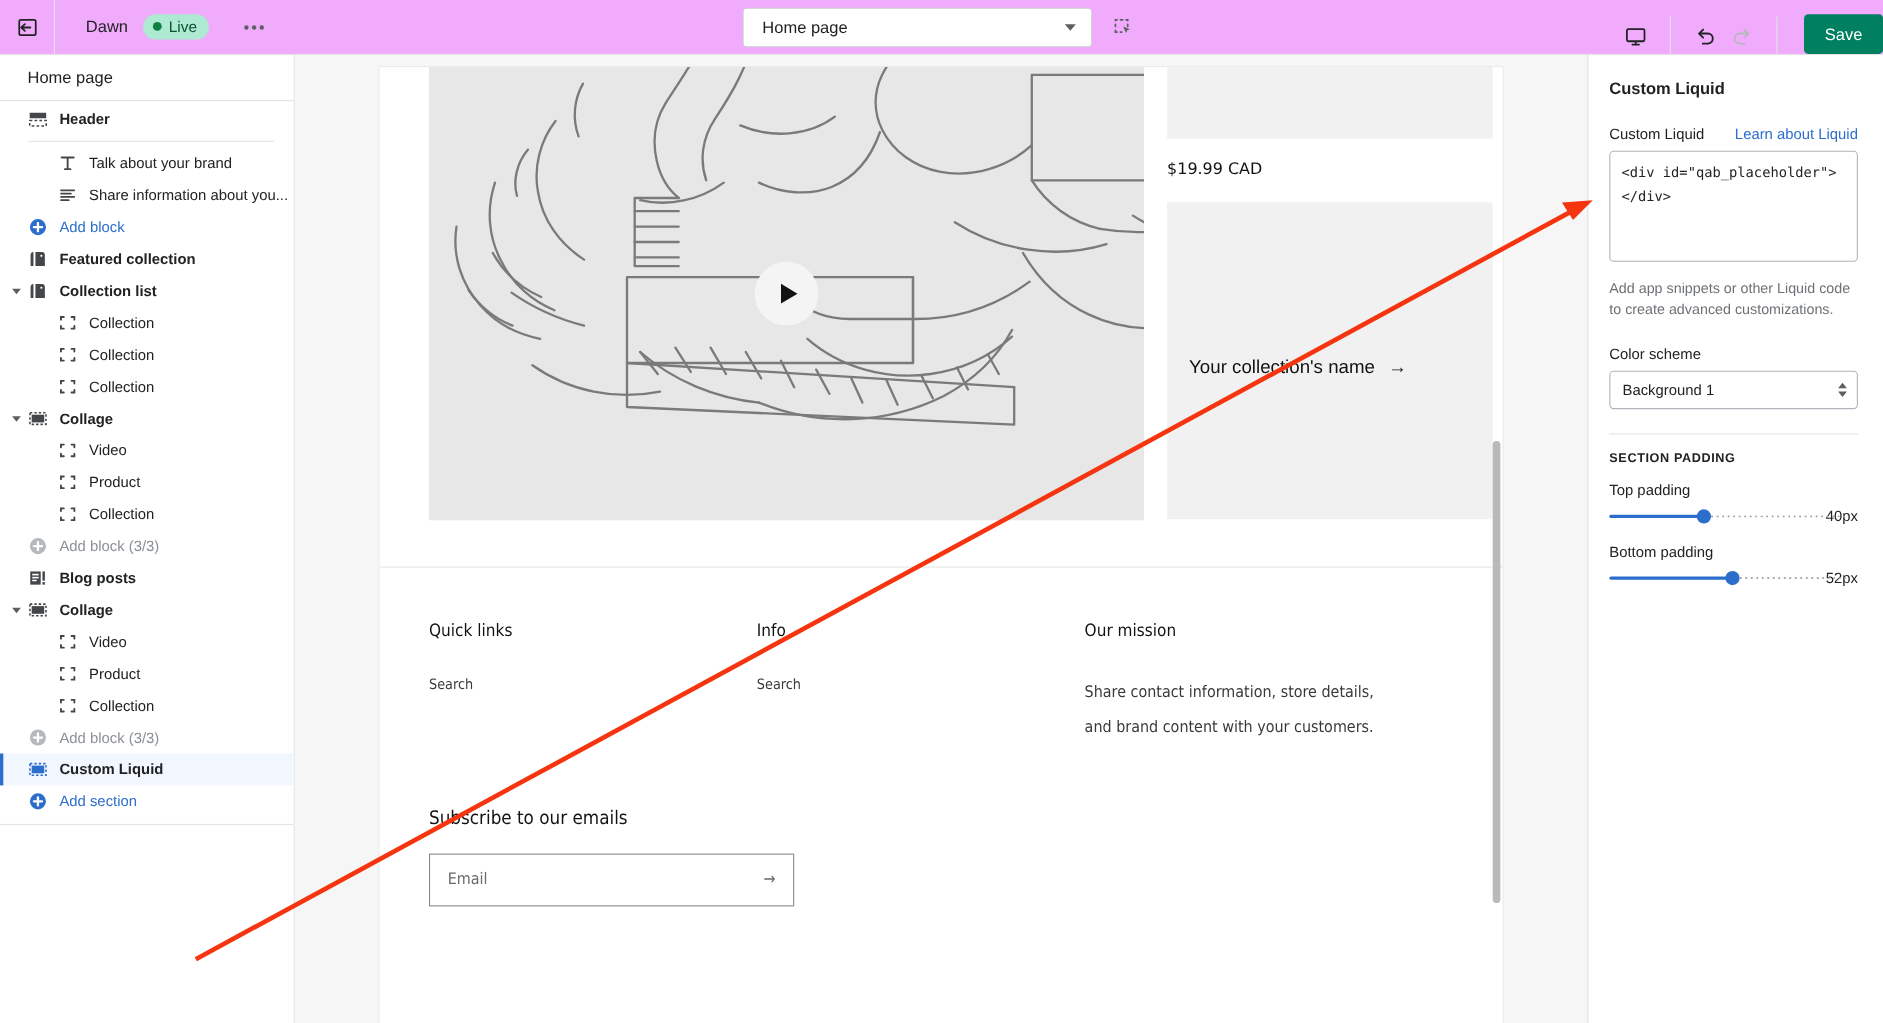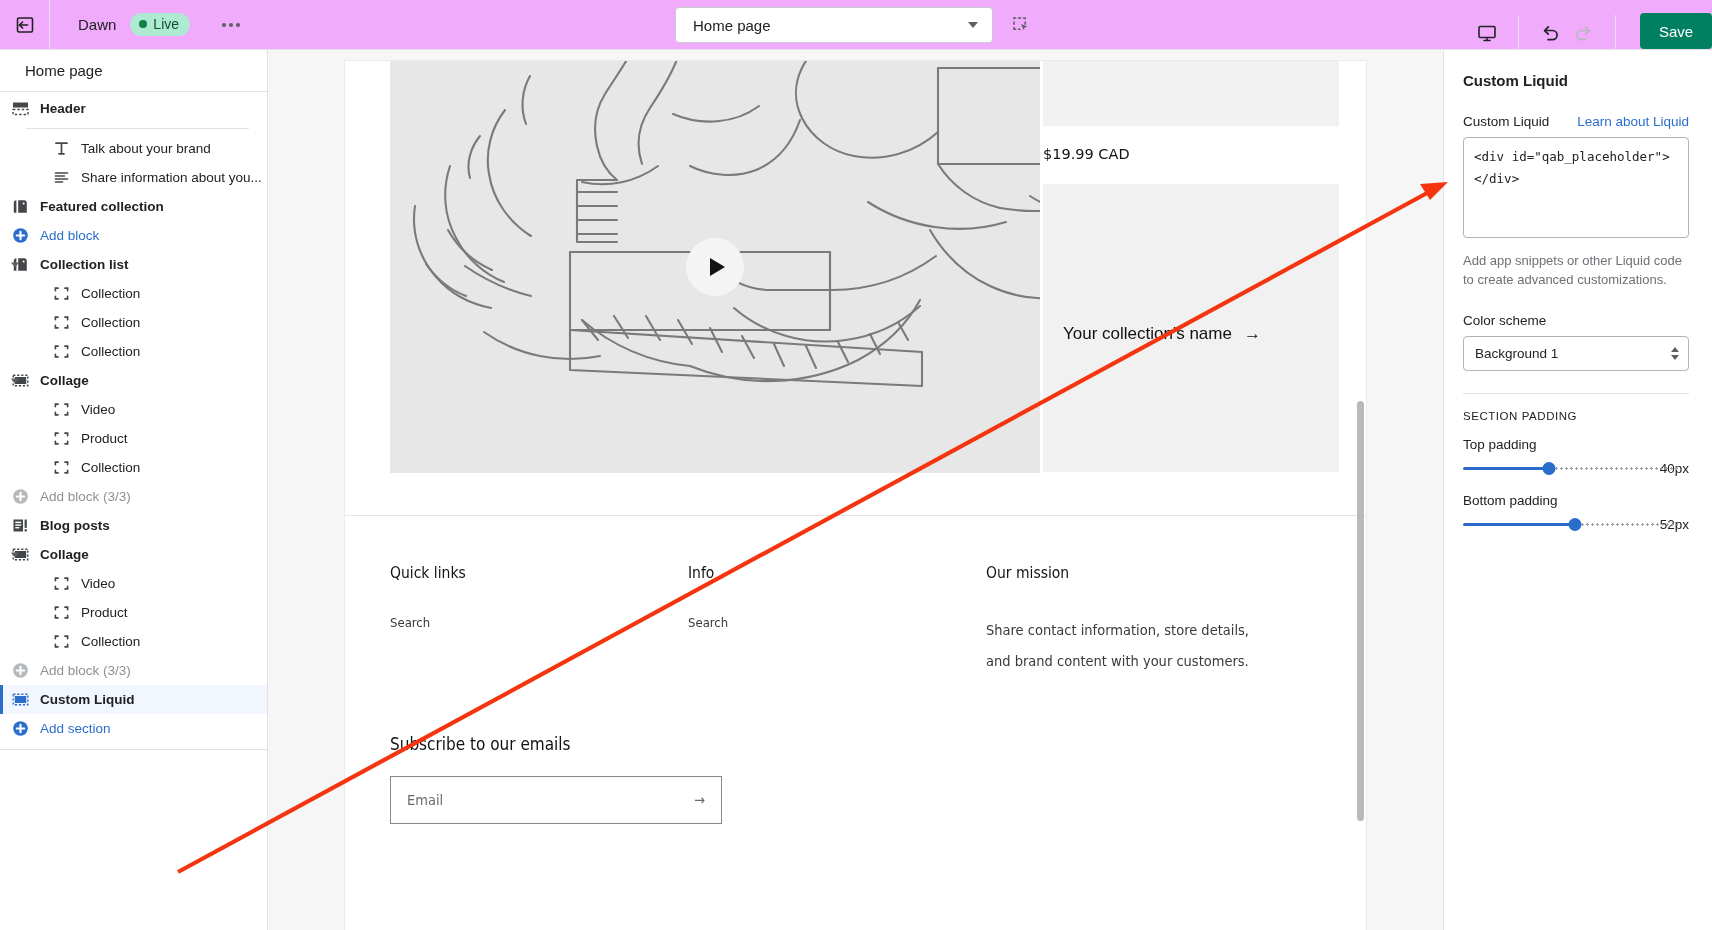--- a/index.html
+++ b/index.html
@@ -103,21 +103,21 @@
     display: flex; align-items: center;
     padding-left: 25px;
     border-bottom: 1px solid #e1e3e5;
     font-size: 15px; color: #202223;
   }
   .sidebar-list { flex: 1; overflow: hidden; padding-top: 2px; position: relative; }
 
   .row {
     display: flex; align-items: center;
     height: 29px;
-    padding-left: 12px;
+    padding-left: 26px;
     font-size: 13.5px;
     color: #202223;
     cursor: pointer;
     position: relative;
     white-space: nowrap;
   }
   .row.section { font-weight: 700; }
   .row.block { padding-left: 53px; font-weight: 400; color: #202223; }
   .row.add { color: #2c6ecb; }
   .row.add.disabled { color: #8c9196; cursor: default; }
@@ -172,21 +172,21 @@
     background: #f4f4f4;
     display: flex; align-items: center; justify-content: center;
     cursor: pointer;
   }
   .play-tri {
     width: 0; height: 0;
     border-top: 9px solid transparent; border-bottom: 9px solid transparent;
     border-left: 15px solid #131313;
     margin-left: 4px;
   }
-  .collage-right { width: 296px; margin-left: 3px; }
+  .collage-right { width: 296px; margin-left: 21px; }
   .ph-box { background: #f1f1f1; }
   .price-row {
     font-size: 14.5px; color: #121212; padding: 20px 0 22px 0;
     font-family: "DejaVu Sans", sans-serif;
   }
   .coll-name {
     font-size: 17px; color: #121212;
     display: flex; align-items: center; gap: 12px;
   }
   .arrow-r { font-size: 17px; }
@@ -249,21 +249,21 @@
     background: #fff;
     display: flex; align-items: center; justify-content: space-between;
     padding: 0 9px 0 11px;
     font-size: 13.5px; color: #202223; cursor: pointer;
   }
   .updown { display: flex; flex-direction: column; gap: 3px; align-items: center; }
   .up-tri { width:0;height:0;border-left:4px solid transparent;border-right:4px solid transparent;border-bottom:5px solid #5c5f62; }
   .dn-tri { width:0;height:0;border-left:4px solid transparent;border-right:4px solid transparent;border-top:5px solid #5c5f62; }
   .panel-hr { height: 1px; background: #e1e3e5; margin: 22px 0 16px 0; }
   .section-head {
-    font-size: 11.5px; font-weight: 400; letter-spacing: .55px;
+    font-size: 11.5px; font-weight: 700; letter-spacing: .55px;
     color: #202223; text-transform: uppercase; margin-bottom: 15px;
   }
   .slider-label { font-size: 13.5px; color: #202223; margin-bottom: 9px; }
   .slider-row { display: flex; align-items: center; gap: 11px; margin-bottom: 17px; }
   .slider { position: relative; height: 14px; flex: 1; display: flex; align-items: center; }
   .slider .track-filled { position: absolute; left: 0; height: 3px; background: #2b6dcb; border-radius: 2px; }
   .slider .track-dotted {
     position: absolute; height: 3px;
     background-image: radial-gradient(circle, #9aa0a6 1.1px, transparent 1.2px);
     background-size: 5px 3px; background-repeat: repeat-x;
@@ -369,38 +369,38 @@
           <div class="row block">
             <span class="ico">
               <svg width="17" height="17" viewBox="0 0 17 17">
         <g stroke="#44474a" stroke-width="1.6" stroke-linecap="round">
         <path d="M2.5 4h12M2.5 7h9M2.5 10h12M2.5 13h7"></path>
                 </g>
               </svg>
             </span>
             <span>Share information about you...</span>
           </div>
+          <div class="row add">
+            <span class="ico">
+              <svg width="17" height="17" viewBox="0 0 17 17">
+        <circle cx="8.5" cy="8.5" r="7.3" fill="#2c6ecb"></circle>
+        <path d="M8.5 4.8v7.4M4.8 8.5h7.4" stroke="#fff" stroke-width="2.1" stroke-linecap="round"></path>
+              </svg>
+            </span>
+            <span>Add block</span>
+          </div>
           <div class="row section">
             <span class="ico">
               <svg width="17" height="17" viewBox="0 0 17 17">
         <path d="M4.2 2.2c-1.5 0-2.4 1.2-2.4 2.8v9.8h2.6V2.2z" fill="#44474a"></path>
         <path d="M6.2 2.2h6.2c1.5 0 2.4 1.2 2.4 2.8v9.8H6.2z" fill="#44474a"></path>
         <circle cx="11.6" cy="5.6" r="1" fill="#fff"></circle>
               </svg>
             </span>
             <span>Featured collection</span>
-          </div>
-          <div class="row add">
-            <span class="ico">
-              <svg width="17" height="17" viewBox="0 0 17 17">
-        <circle cx="8.5" cy="8.5" r="7.3" fill="#2c6ecb"></circle>
-        <path d="M8.5 4.8v7.4M4.8 8.5h7.4" stroke="#fff" stroke-width="2.1" stroke-linecap="round"></path>
-              </svg>
-            </span>
-            <span>Add block</span>
           </div>
           <div class="row section">
             <span class="caret"></span>
             <span class="ico">
               <svg width="17" height="17" viewBox="0 0 17 17">
         <path d="M4.2 2.2c-1.5 0-2.4 1.2-2.4 2.8v9.8h2.6V2.2z" fill="#44474a"></path>
         <path d="M6.2 2.2h6.2c1.5 0 2.4 1.2 2.4 2.8v9.8H6.2z" fill="#44474a"></path>
         <circle cx="11.6" cy="5.6" r="1" fill="#fff"></circle>
               </svg>
             </span>

